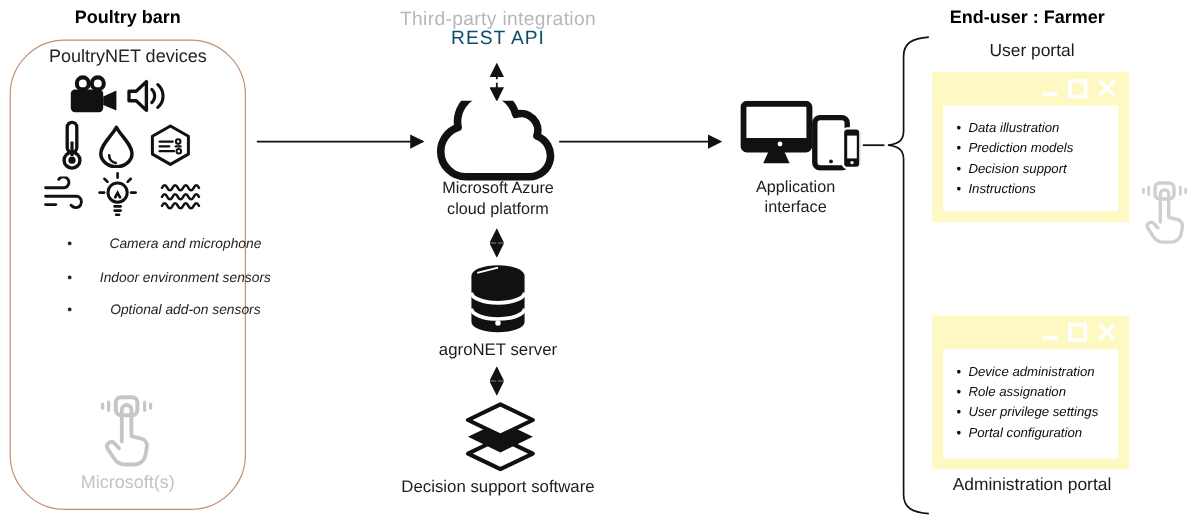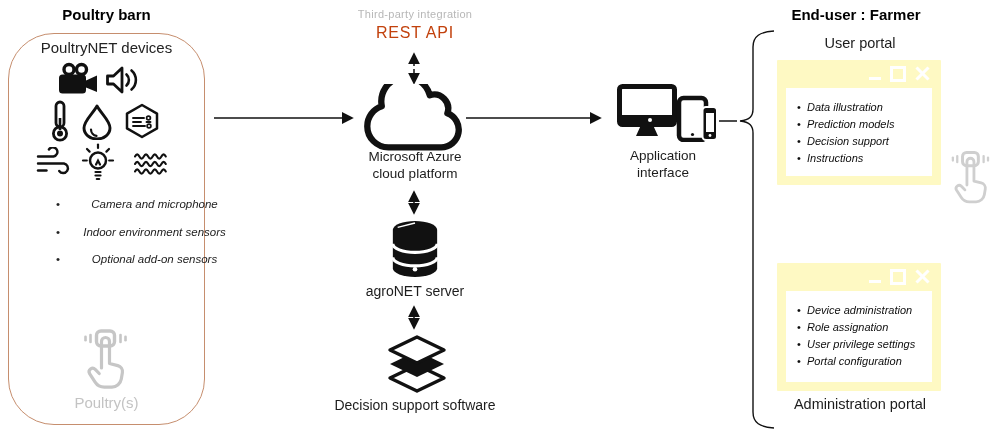--- a/index.html
+++ b/index.html
@@ -12,22 +12,22 @@
   .node-lbl{font-size:13.5px;line-height:17px;color:#1d1d1d;}
   .muted{color:#b7b7b7;}
   
   .barn-box{left:8px;top:33px;width:197px;height:392px;border:1.6px solid #C68E6E;border-radius:46px;background:#fff;box-sizing:border-box;}
   .barn-title{left:8px;top:39px;width:197px;font-size:15px;color:#232323;}
   .barn-list{left:16px;top:182px;width:185px;}
   .barn-li{position:relative;font-style:italic;font-size:11.5px;color:#222;margin-bottom:15.5px;padding-left:12px;text-align:center;}
   .barn-li::before{content:"•";position:absolute;left:0;top:0;font-style:normal;color:#222;}
   .actuator-lbl{left:8px;top:394px;width:197px;font-size:15px;color:#c3c3c3;}
   
-  .integration{left:315px;top:8px;width:200px;font-size:11px;letter-spacing:.3px;}
-  .restapi{left:315px;top:24px;width:200px;font-size:16px;letter-spacing:.8px;color:#c2410c;}
+  .integration{left:315px;top:8px;width:200px;font-size:16px;letter-spacing:.3px;}
+  .restapi{left:315px;top:24px;width:200px;font-size:16px;letter-spacing:.8px;color:#0c4a6e;}
   .cloud-lbl{left:315px;top:148px;width:200px;}
   .server-lbl{left:315px;top:283px;width:200px;font-size:14px;}
   .dss-lbl{left:300px;top:397px;width:230px;font-size:14px;}
   .app-lbl{left:600px;top:147px;width:126px;}
   
   .enduser-hdr{left:765px;top:6px;width:182px;}
   .portal-title{font-size:14.5px;color:#1c1c1c;}
   .user-portal-title{left:778px;top:35px;width:164px;}
   .admin-portal-title{left:765px;top:396px;width:190px;}
   
@@ -167,21 +167,21 @@
         <g stroke-width="2.6">
           <line x1="13.5" y1="8" x2="13.5" y2="15"></line>
           <line x1="8.5" y1="9.8" x2="8.5" y2="13.2"></line>
           <line x1="43.5" y1="8" x2="43.5" y2="15"></line>
           <line x1="48.5" y1="9.8" x2="48.5" y2="13.2"></line>
         </g>
         <path stroke-width="3.2" d="M24.5 41 V14.5 a4 4 0 0 1 8 0 V36.5 l8.3 2.1 a6.2 6.2 0 0 1 4.6 6.9 l-1.1 6.6 a9.6 9.6 0 0 1 -9.4 8 h-7.6 a11 11 0 0 1 -9.2 -5 l-5.5 -8.4 a3.6 3.6 0 0 1 5.6 -4.4 l4 4.2"></path>
       </g>
     </svg>
   </span>
-  <div class="abs ctr actuator-lbl">Poultry(s)</div>
+  <div class="abs ctr actuator-lbl">Microsoft(s)</div>
 
   <div class="abs ctr integration muted">Third-party integration</div>
   <div class="abs ctr restapi">REST API</div>
 
   <span class="icon" style="left:361px;top:84px;">
     <svg width="104" height="68" viewBox="1 6 22 14.5">
       <path d="M2.25 15a4.5 4.5 0 0 0 4.5 4.5H18a3.75 3.75 0 0 0 1.332-7.257 3 3 0 0 0-3.758-3.848 5.25 5.25 0 0 0-10.233 2.33A4.502 4.502 0 0 0 2.25 15Z" fill="#fff" stroke="#111" stroke-width="1.35" stroke-linejoin="round"></path>
     </svg>
   </span>
   <div class="abs ctr node-lbl cloud-lbl">

